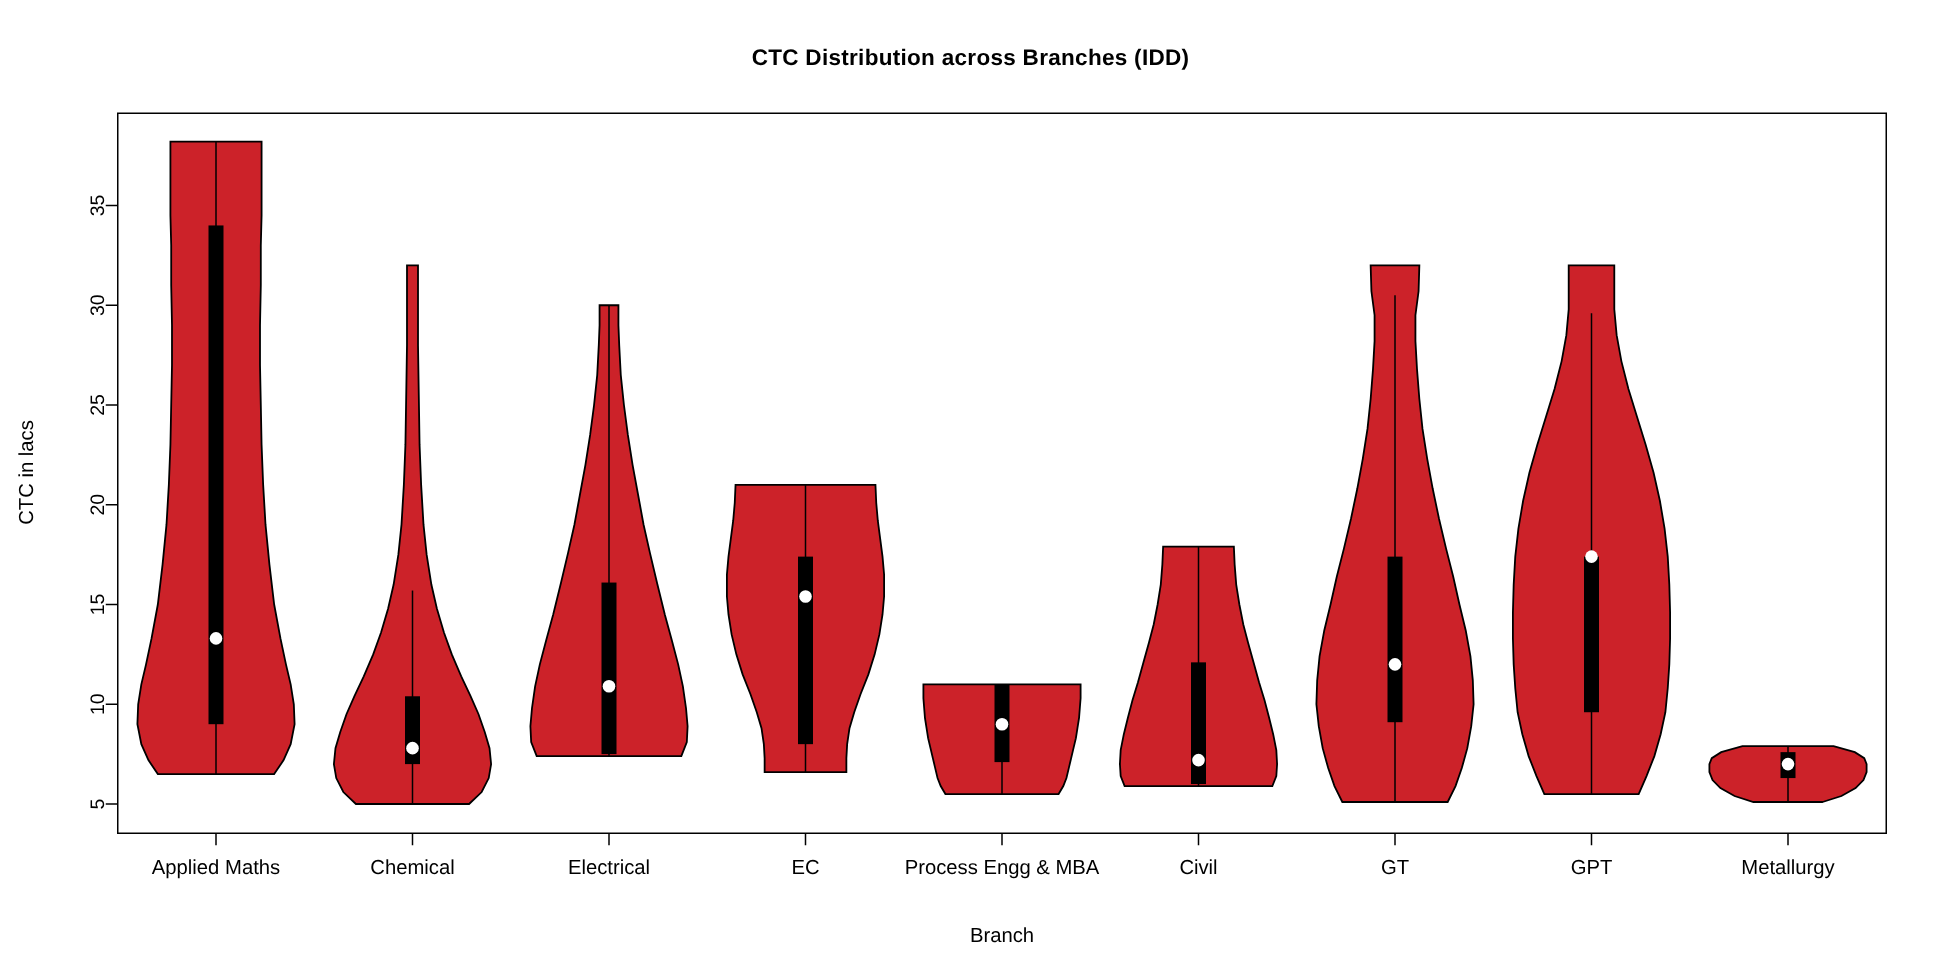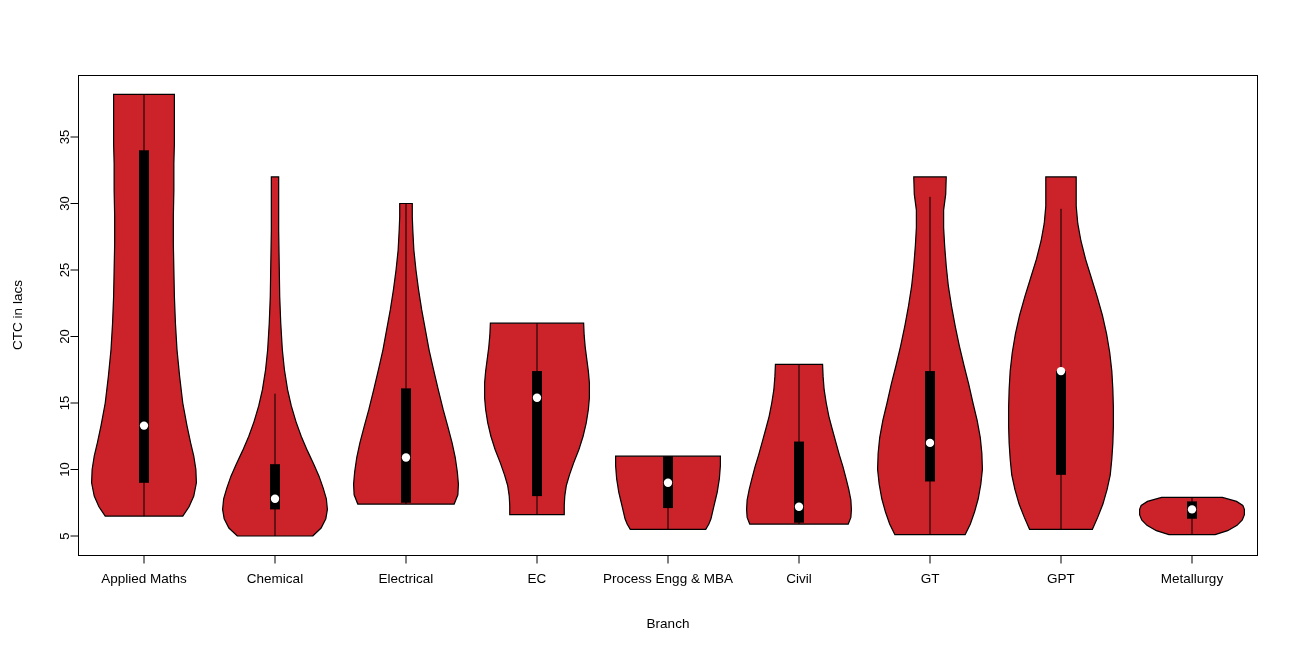--- a/index.html
+++ b/index.html
@@ -44,20 +44,21 @@
   }
   .axis-title {
     font-size: 13.5px;
   }
 </style>
 </head>
 <body>
 
 <div id="root">
 
+  <div id="chart-title">CTC Distribution across Branches (IDD)</div>
 
   <svg id="plot-svg" width="1294" height="653">
 
     <rect id="plot-frame" x="78.5" y="75.5" width="1179" height="480" fill="none" stroke="#000000" stroke-width="1"></rect>
 
     <g id="y-axis">
         <line x1="70.5" y1="536" x2="78.5" y2="536" stroke="#000000" stroke-width="1"></line>
         <text x="64.5" y="536" class="tick-label" text-anchor="middle" dominant-baseline="central" transform="rotate(-90 64.5 536)">5</text>
         <line x1="70.5" y1="469.5" x2="78.5" y2="469.5" stroke="#000000" stroke-width="1"></line>
         <text x="64.5" y="469.5" class="tick-label" text-anchor="middle" dominant-baseline="central" transform="rotate(-90 64.5 469.5)">10</text>

